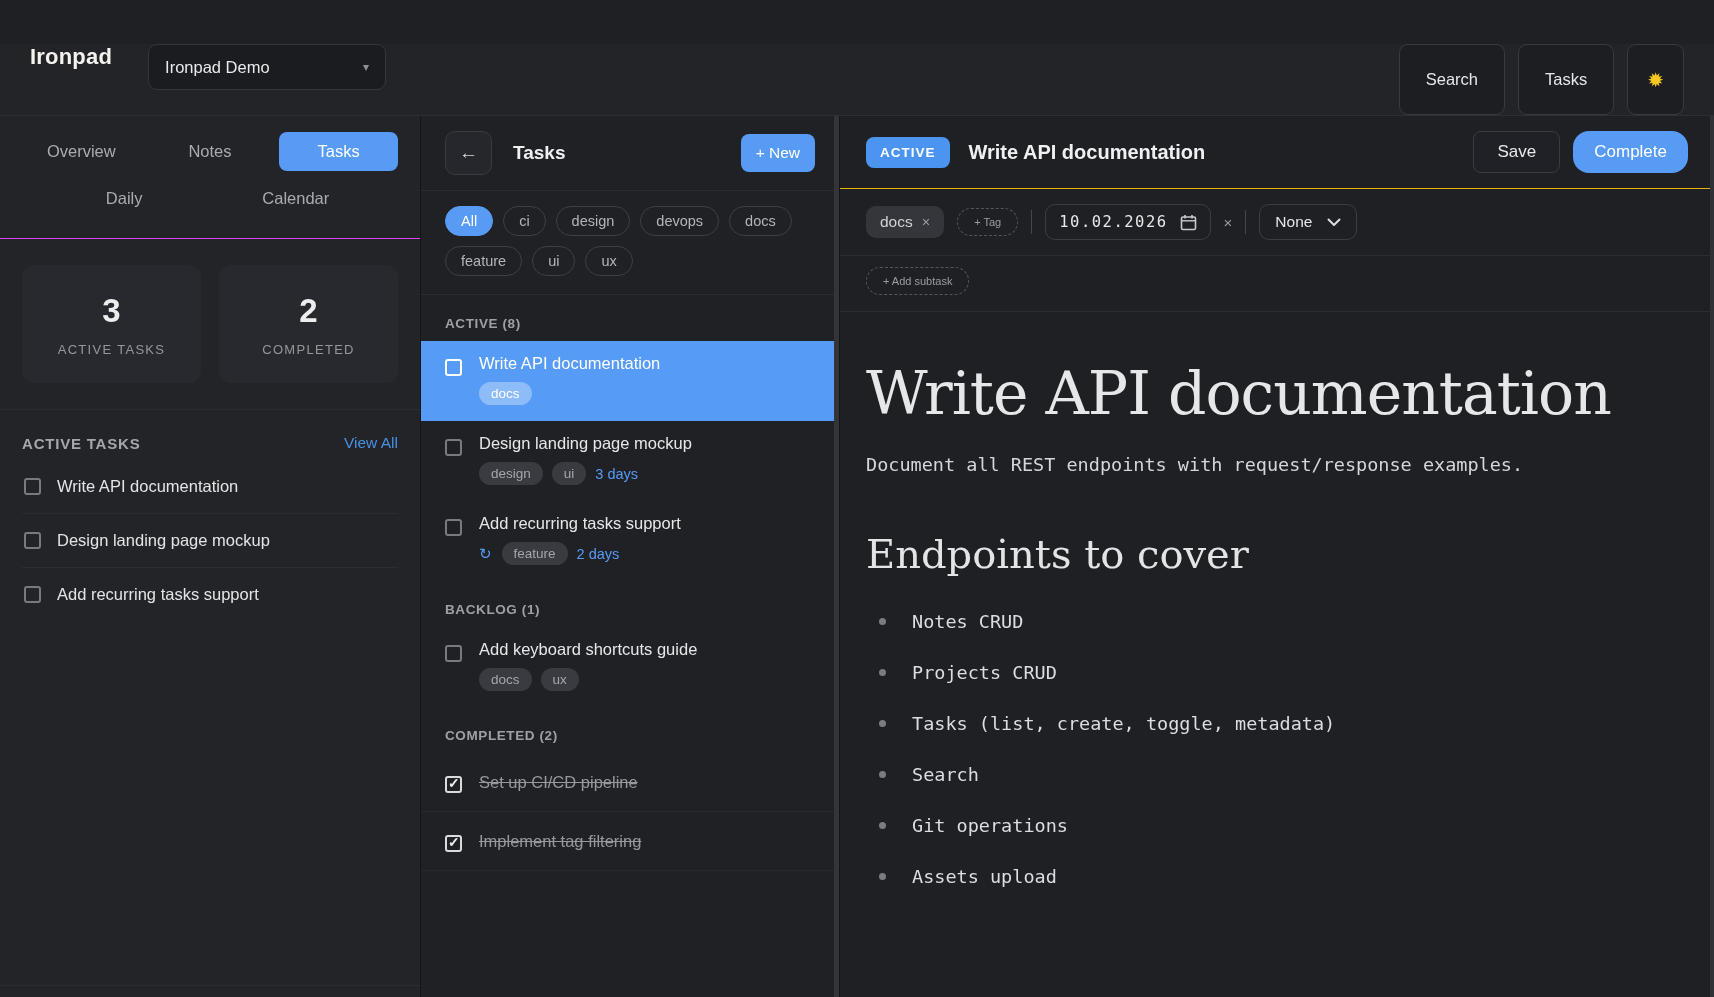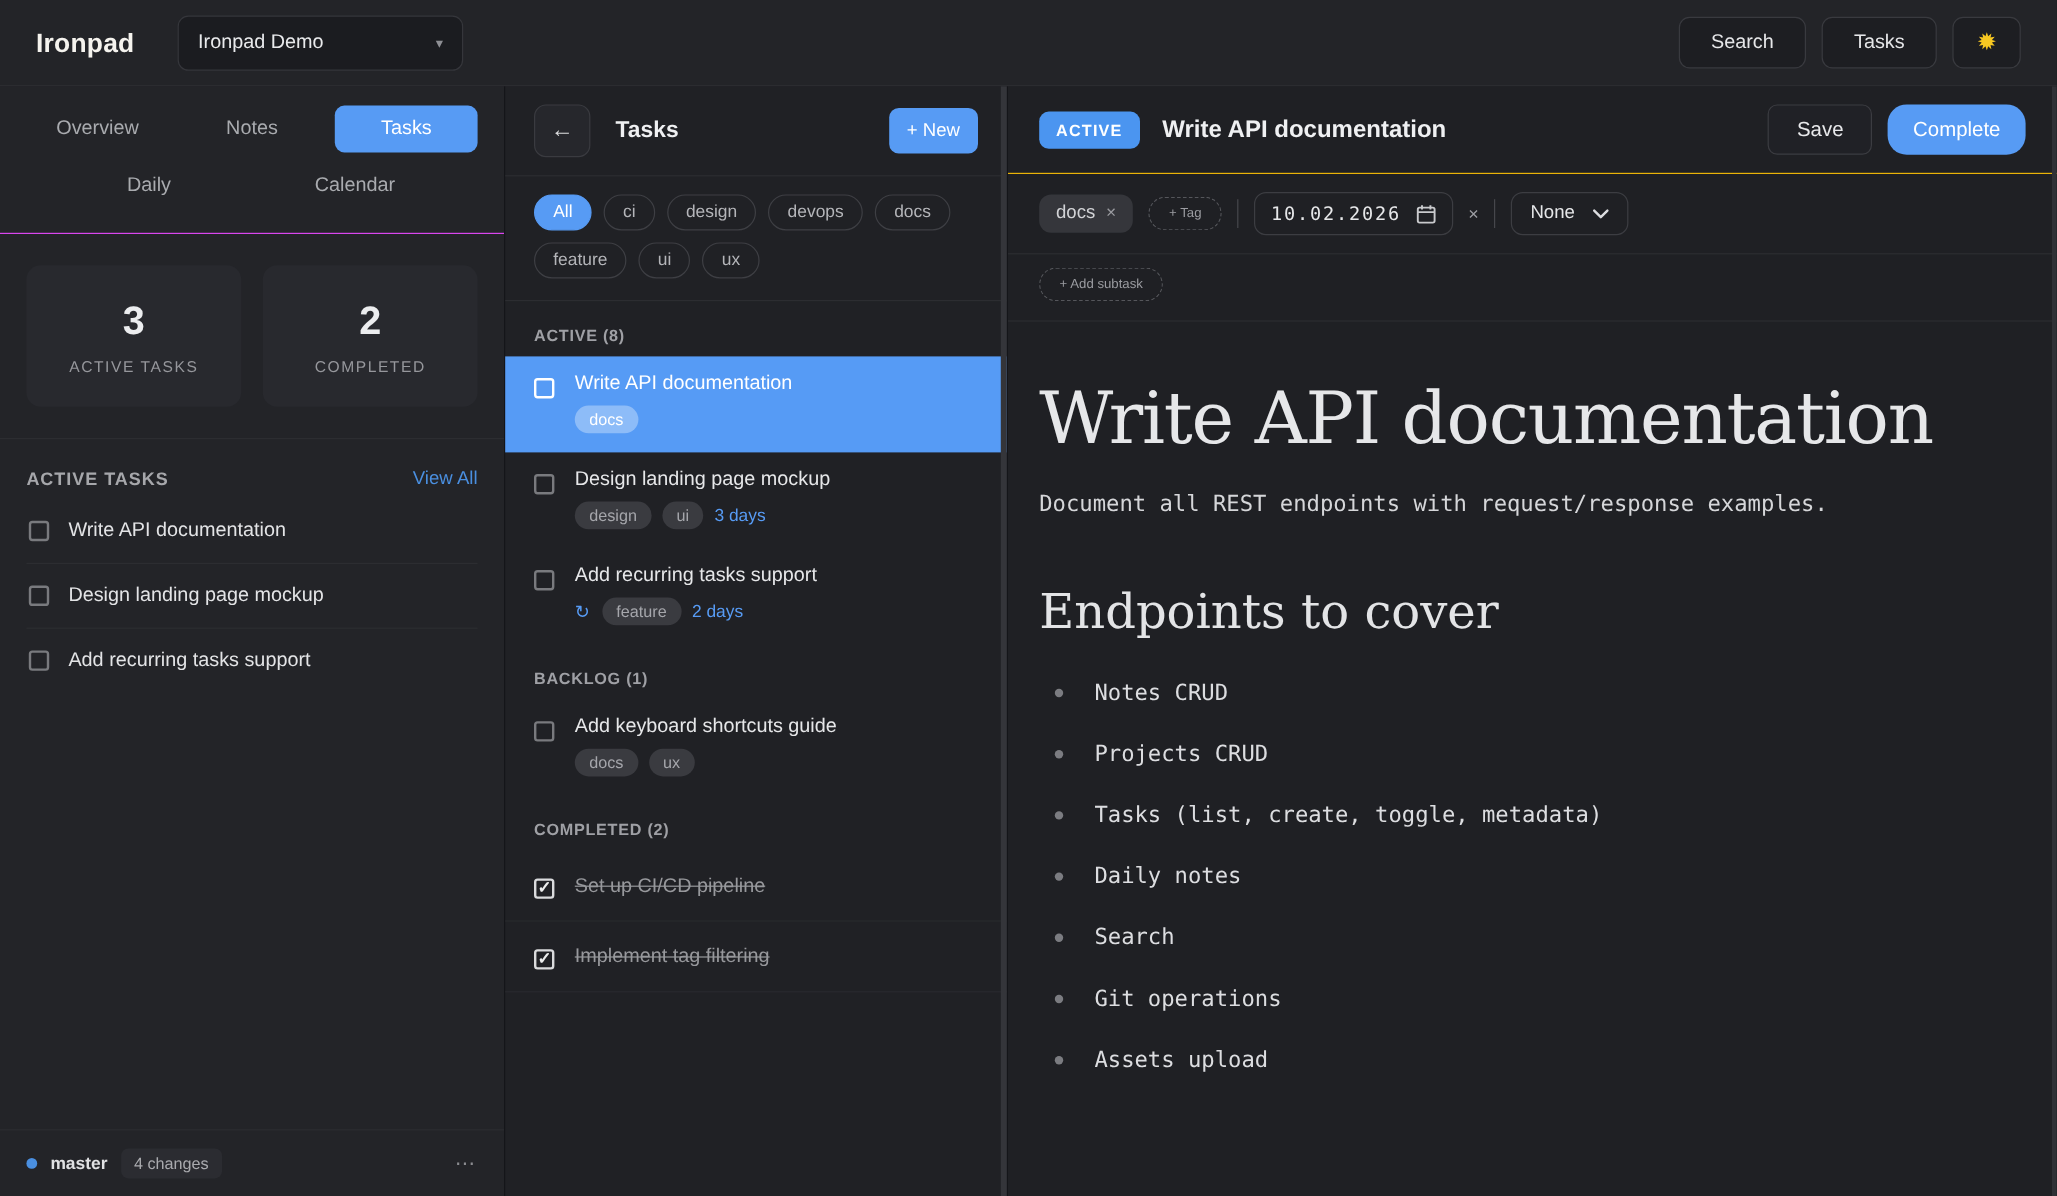--- a/index.html
+++ b/index.html
@@ -6,22 +6,22 @@
   html,body { width:1714px; height:997px; overflow:hidden; }
   body {
     font-family:"Liberation Sans", sans-serif;
     background:#1f2024; color:#e6e7e9;
     -webkit-font-smoothing:antialiased;
   }
   .mono { font-family:"DejaVu Sans Mono", monospace; }
 
   
   .topbar {
-    height:72px; background:#232428; display:flex; align-items:center;
-    padding:0 30px; border-bottom:1px solid #2e2f33;
+    height:72px; background:#232428; display:flex; 
+    padding:0 30px; border-bottom:1px solid #2e2f33;margin-top:44px;
   }
   .logo { font-size:22px; font-weight:bold; color:#f5f3ee; letter-spacing:.2px; }
   .proj-select {
     margin-left:36px; width:238px; height:46px; background:#1b1c20;
     border:1px solid #35363b; border-radius:9px; display:flex; align-items:center;
     padding:0 16px; cursor:pointer;
   }
   .proj-label { font-size:16.5px; color:#e9eaec; }
   .proj-caret { margin-left:auto; color:#8e8f94; font-size:12px; }
   .tb-right { margin-left:auto; display:flex; gap:13px; }
@@ -366,24 +366,20 @@
           <li>
             <span class="bullet-dot"></span>
             <span class="bullet-text mono">Projects CRUD</span>
           </li>
           <li>
             <span class="bullet-dot"></span>
             <span class="bullet-text mono">Tasks (list, create, toggle, metadata)</span>
           </li>
           <li>
             <span class="bullet-dot"></span>
-            <span class="bullet-text mono">Daily notes</span>
-          </li>
-          <li>
-            <span class="bullet-dot"></span>
             <span class="bullet-text mono">Search</span>
           </li>
           <li>
             <span class="bullet-dot"></span>
             <span class="bullet-text mono">Git operations</span>
           </li>
           <li>
             <span class="bullet-dot"></span>
             <span class="bullet-text mono">Assets upload</span>
           </li>

